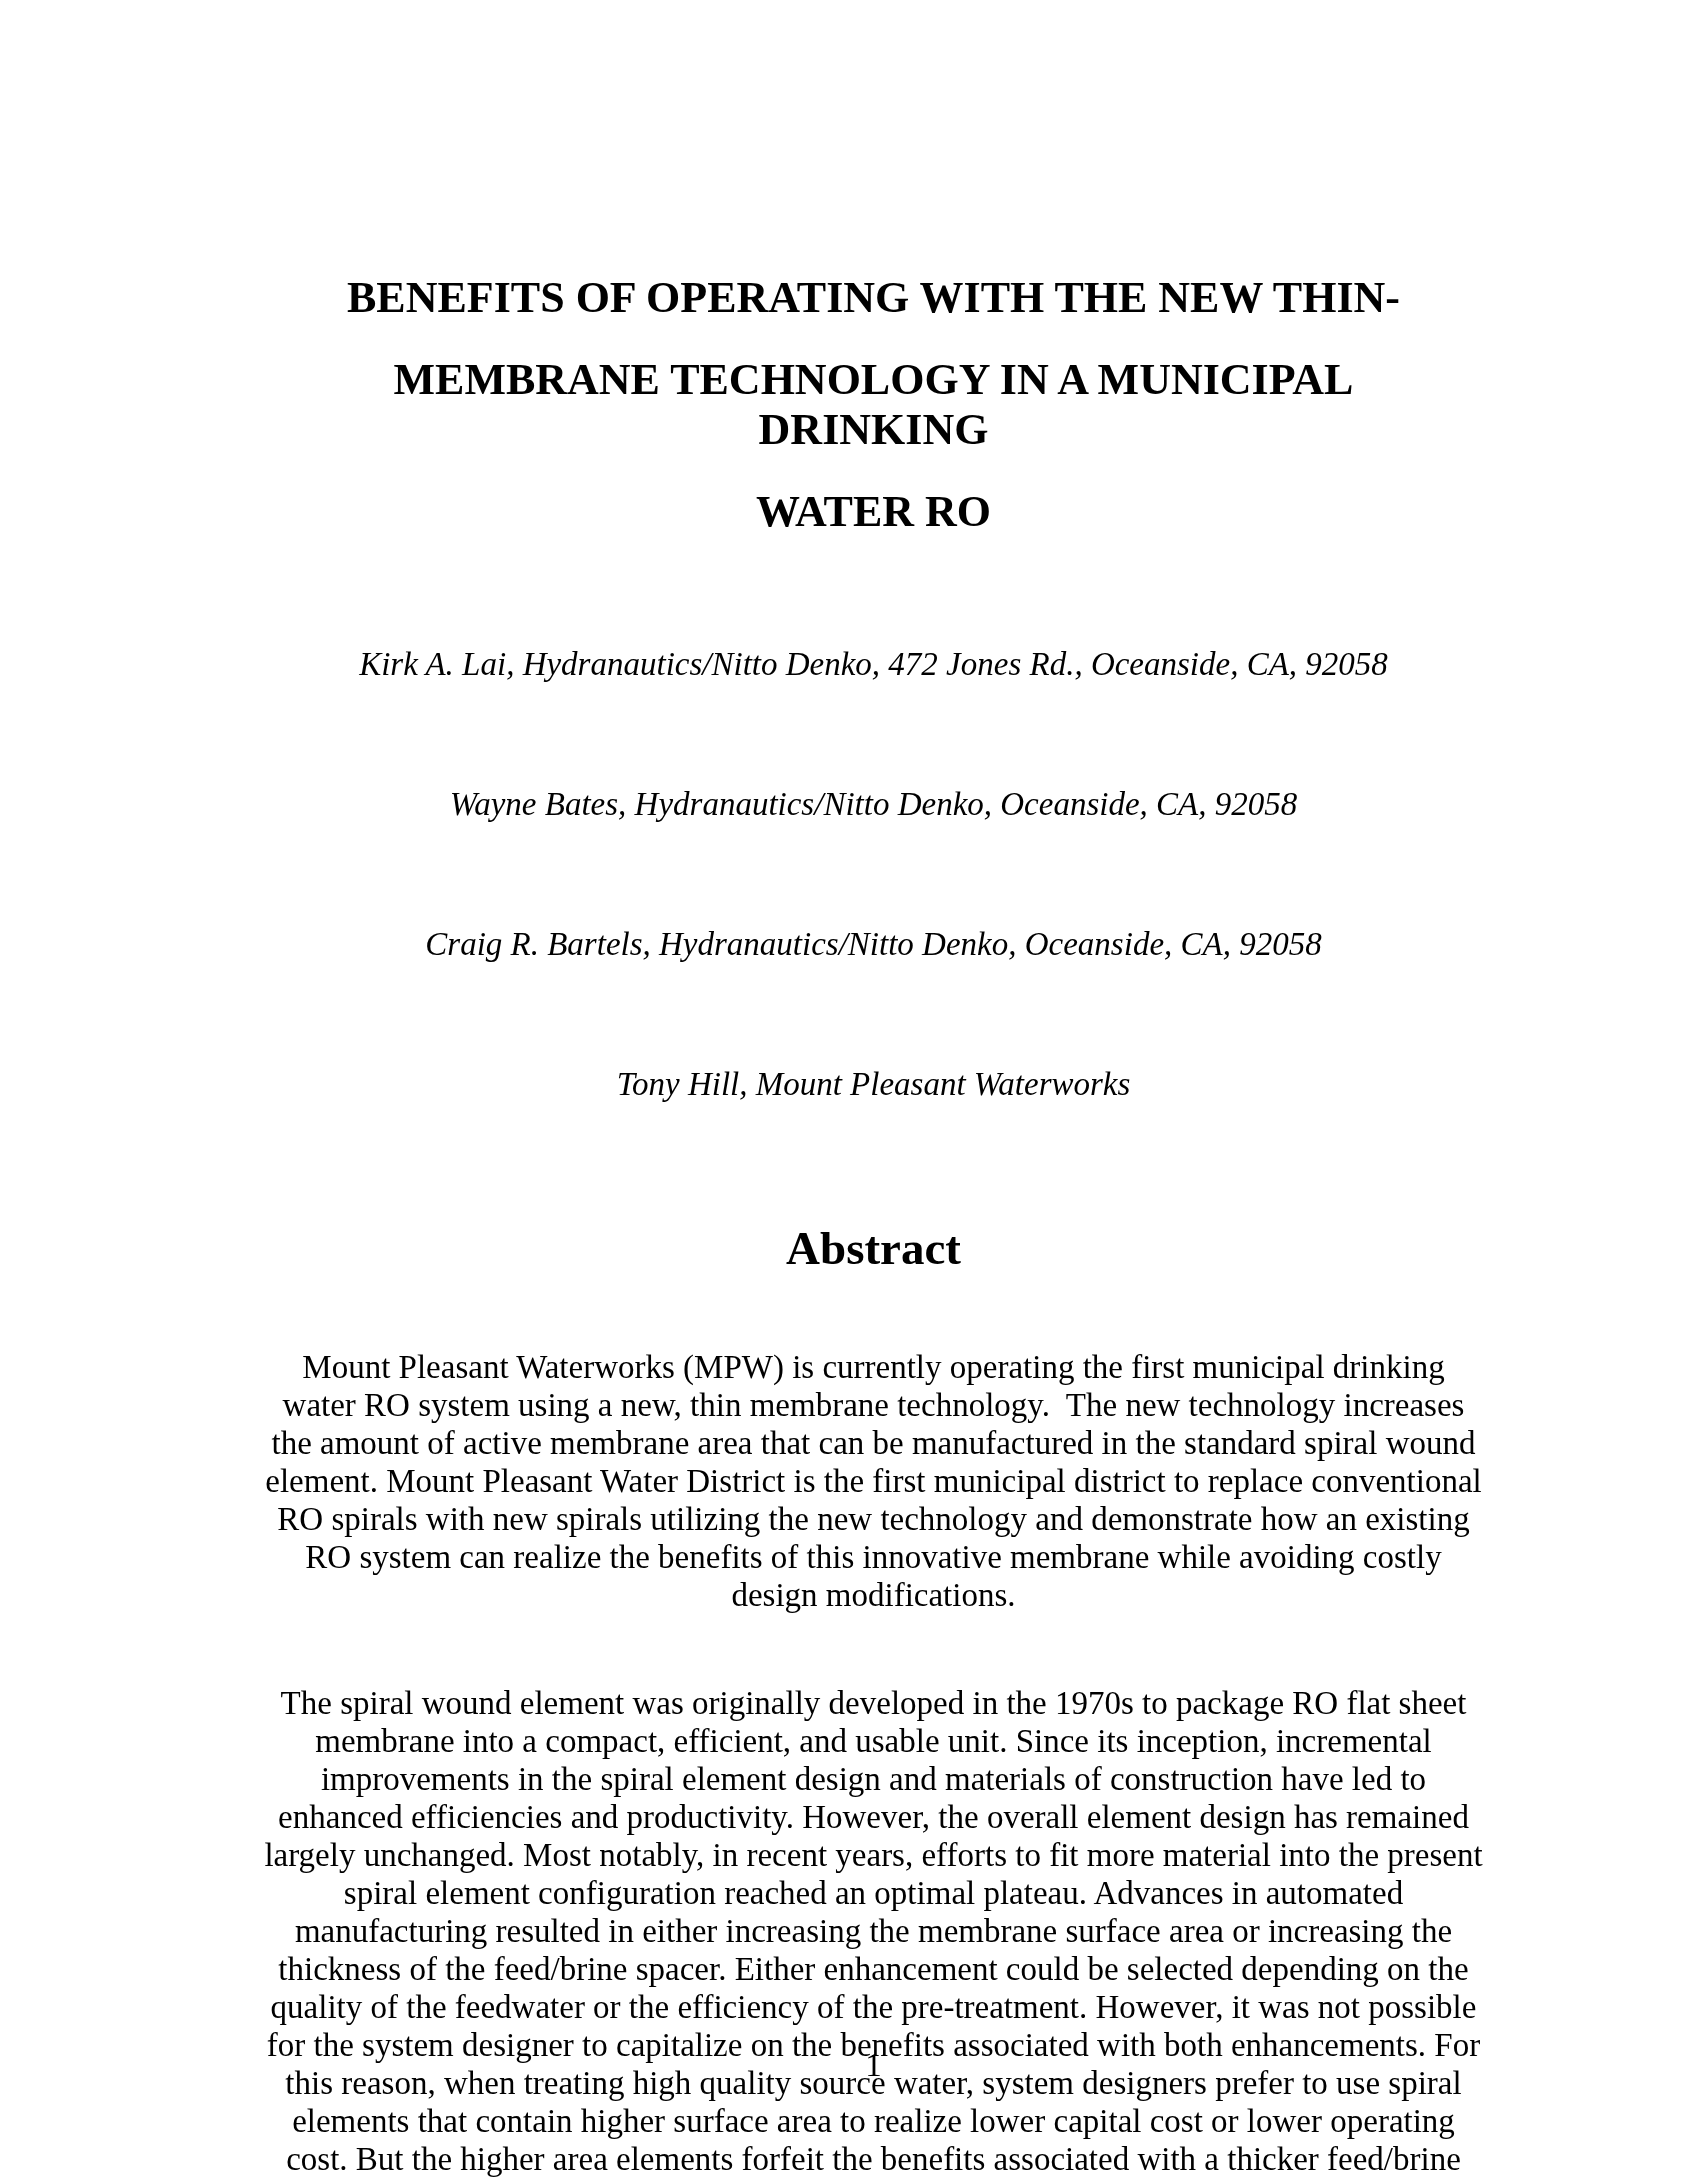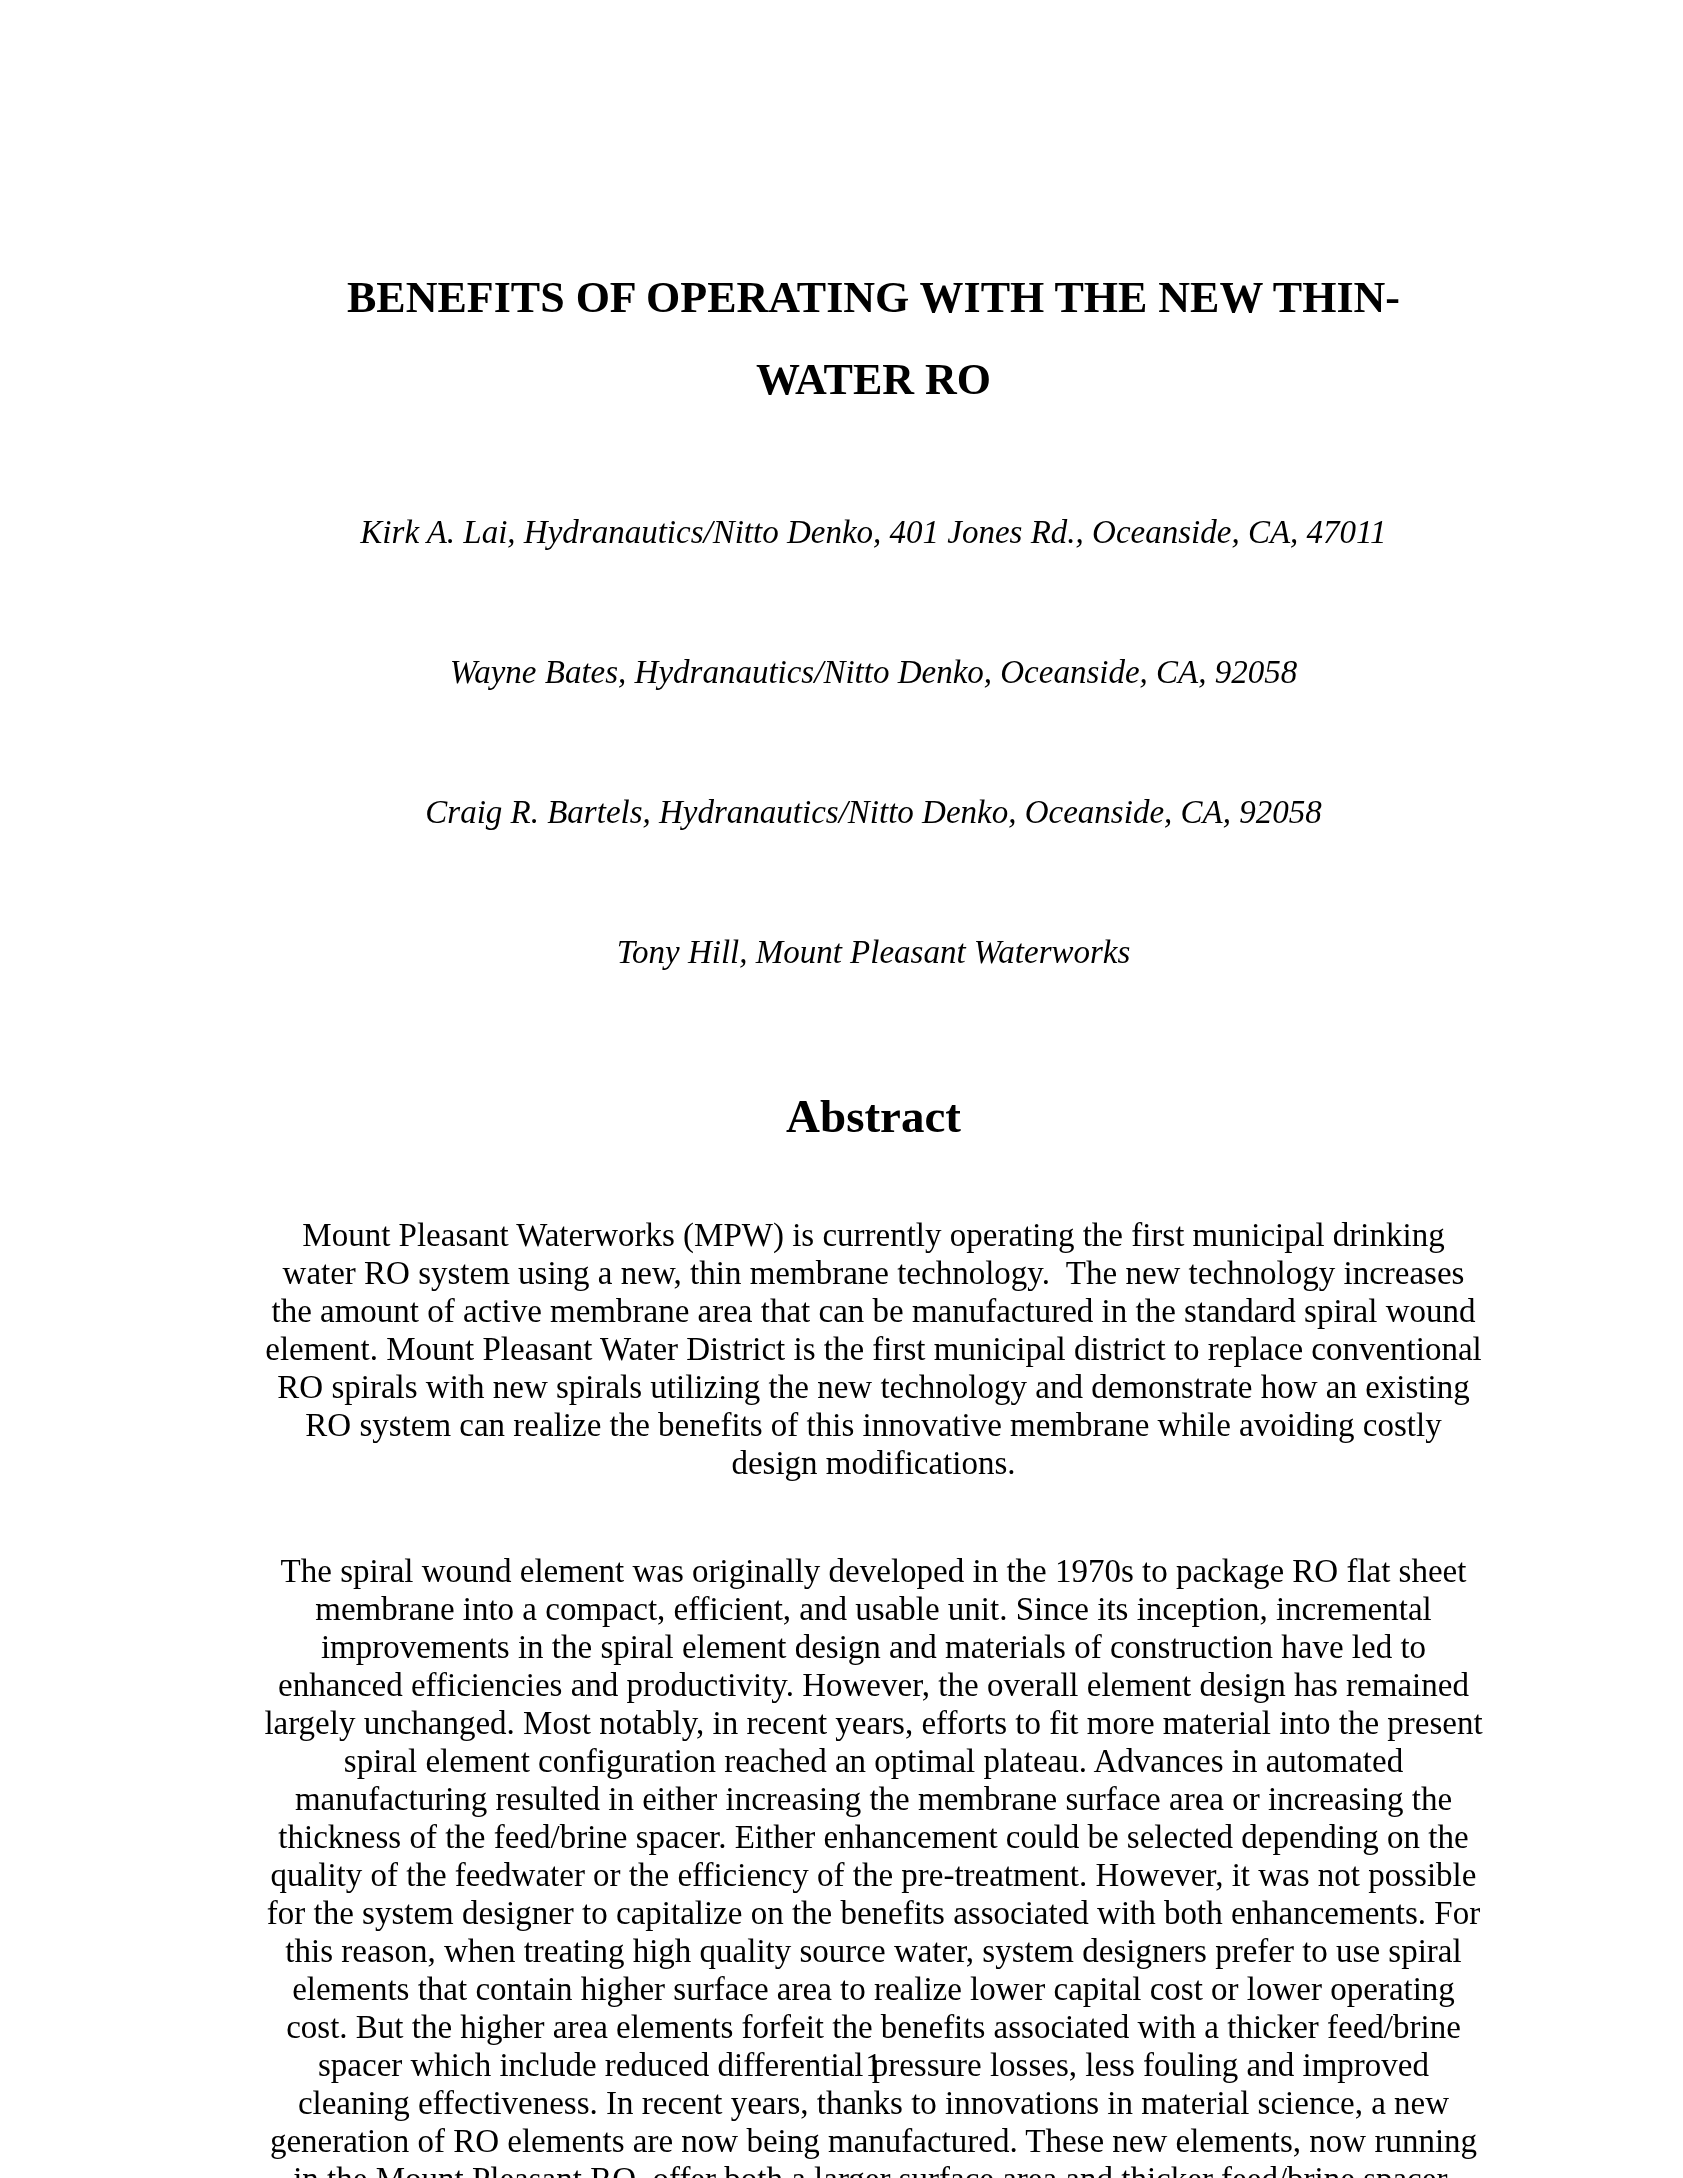--- a/index.html
+++ b/index.html
@@ -65,25 +65,26 @@
   }
 </style>
 </head>
 <body>
 
 <div class="page">
   <div class="content">
 
     <div class="title-block">
       <div>BENEFITS OF OPERATING WITH THE NEW THIN-</div>
+      <div>MEMBRANE TECHNOLOGY IN A MUNICIPAL DRINKING</div>
       <div>WATER RO</div>
     </div>
 
     <div class="byline-block first-author">
-      <div class="byline-line">Kirk A. Lai, Hydranautics/Nitto Denko, 401 Jones Rd., Oceanside, CA, 47011</div>
+      <div class="byline-line">Kirk A. Lai, Hydranautics/Nitto Denko, 472 Jones Rd., Oceanside, CA, 92058</div>
     </div>
 
     <div class="byline-block byline">
       <div class="byline-line">Wayne Bates, Hydranautics/Nitto Denko, Oceanside, CA, 92058</div>
     </div>
     <div class="byline-block byline">
       <div class="byline-line">Craig R. Bartels, Hydranautics/Nitto Denko, Oceanside, CA, 92058</div>
     </div>
     <div class="byline-block byline">
       <div class="byline-line">Tony Hill, Mount Pleasant Waterworks</div>

